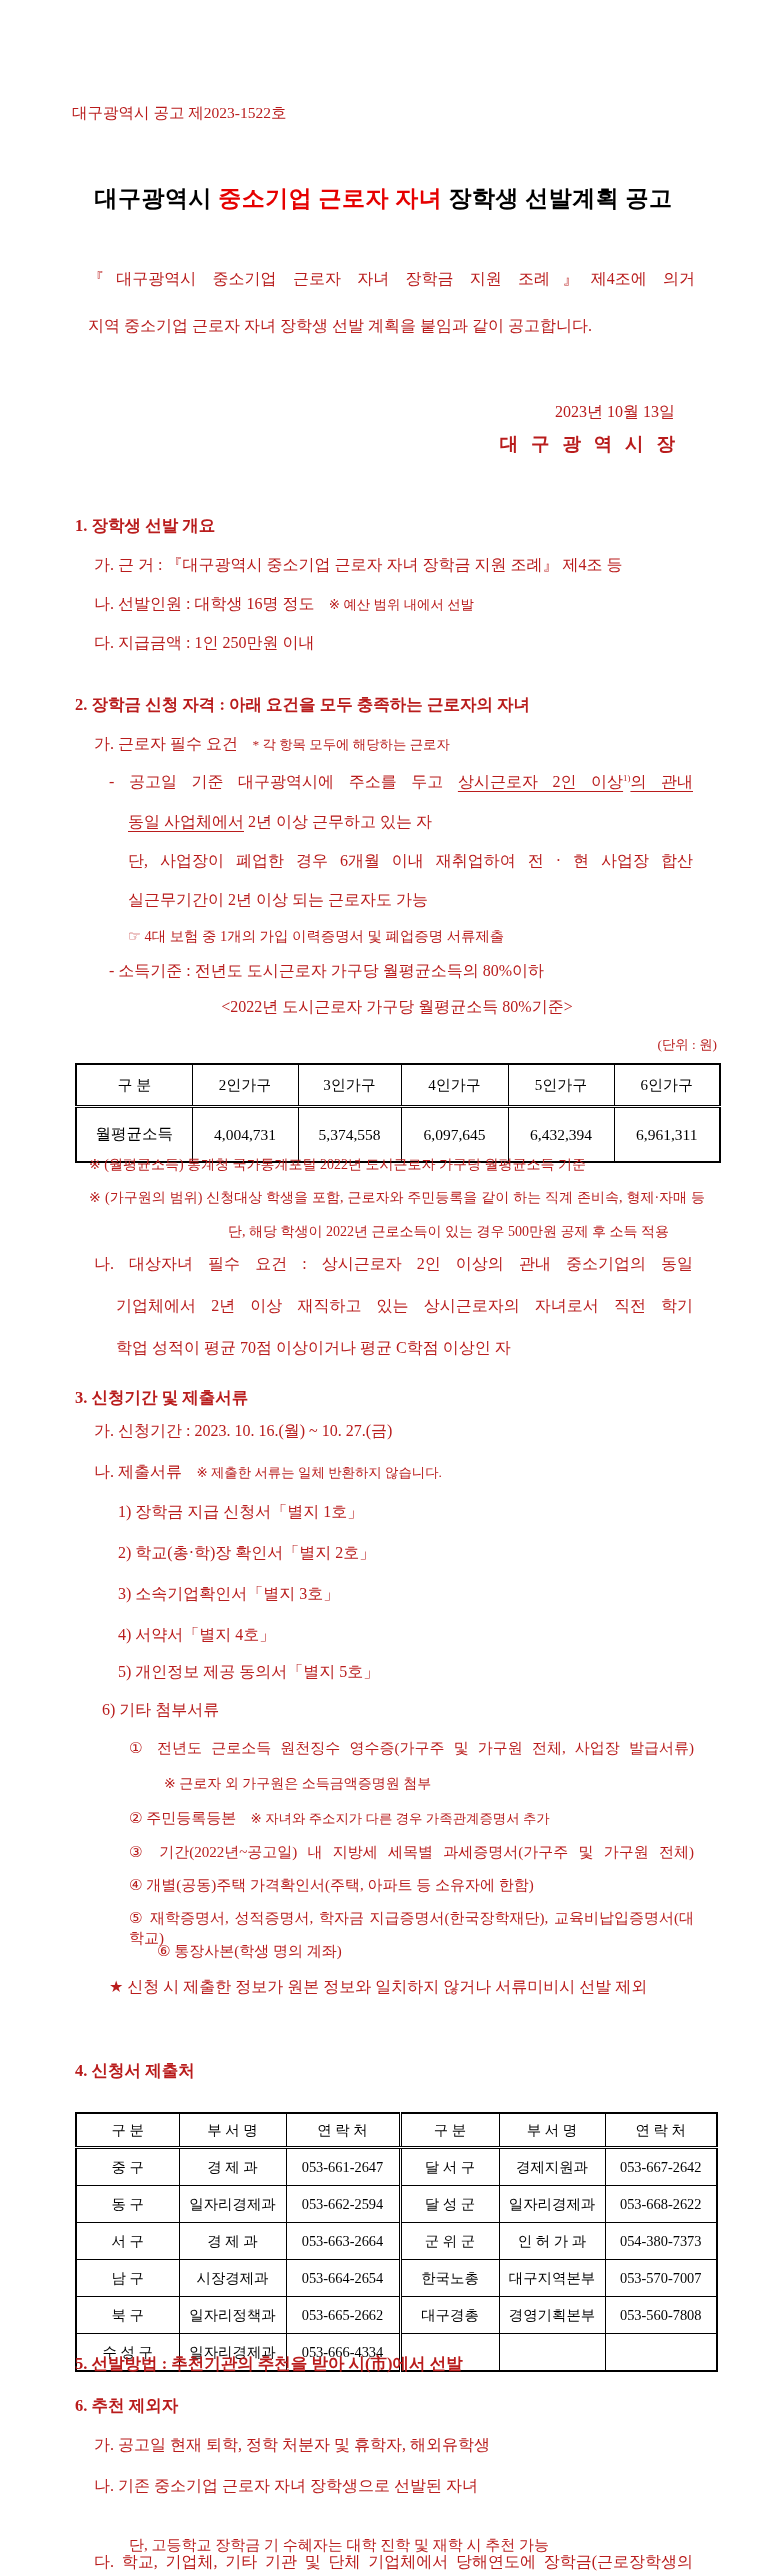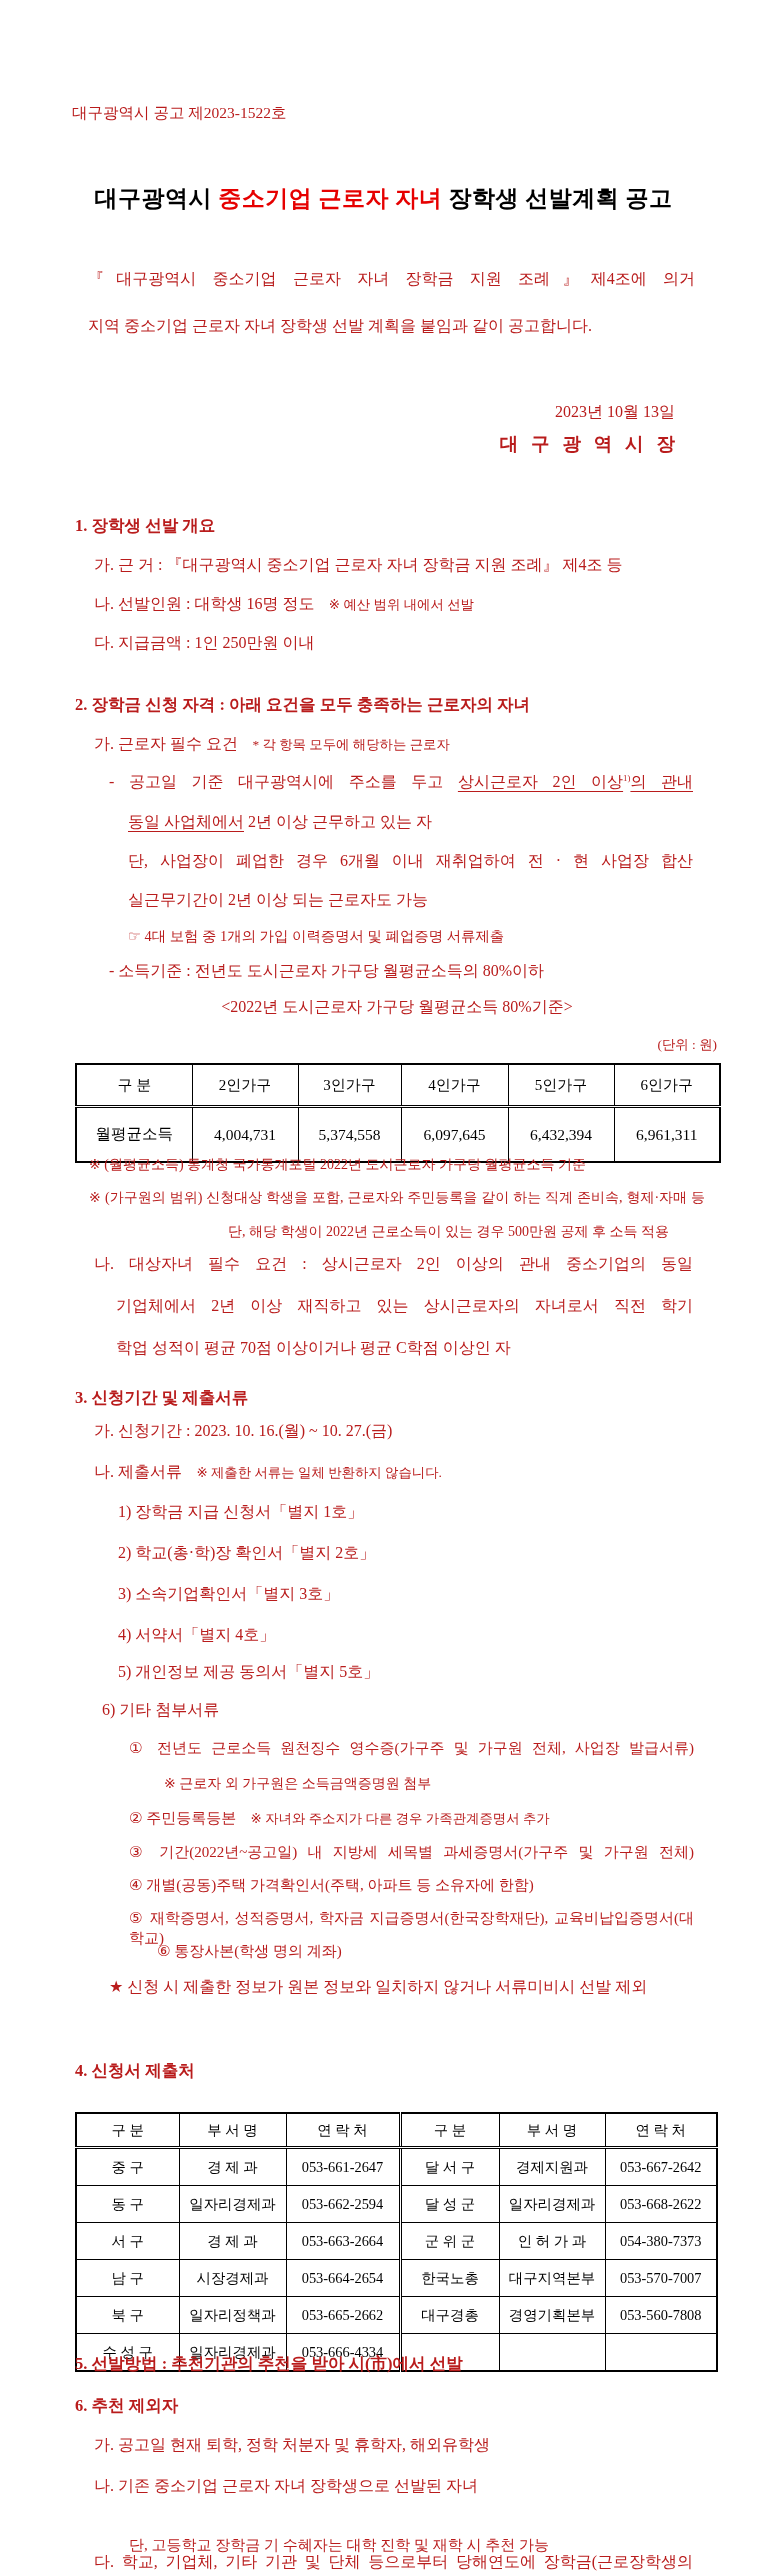--- a/index.html
+++ b/index.html
@@ -214,16 +214,16 @@
       <td></td>
     </tr>
   </tbody>
     </table>
 
   <div class="ln sec" style="top:2353px;left:75px;">5. 선발방법 : 추천기관의 추천을 받아 시(市)에서 선발</div>
   <div class="ln sec" style="top:2395px;left:75px;">6. 추천 제외자</div>
   <div class="ln" style="top:2435px;left:94px;">가. 공고일 현재 퇴학, 정학 처분자 및 휴학자, 해외유학생</div>
   <div class="ln" style="top:2476px;left:94px;">나. 기존 중소기업 근로자 자녀 장학생으로 선발된 자녀</div>
   <div class="ln fs29" style="top:2516px;left:129px;margin-top:20px;">단, 고등학교 장학금 기 수혜자는 대학 진학 및 재학 시 추천 가능</div>
-  <div class="ln just" style="top:2552px;left:94px;width:599px;">다. 학교, 기업체, 기타 기관 및 단체 등으로부터 당해연도에 장학금(근로장학생의</div>
+  <div class="ln just" style="top:2552px;left:94px;width:599px;">다. 학교, 기업체, 기타 기관 및 단체 기업체에서 당해연도에 장학금(근로장학생의</div>
 
 </div>
 
 
 </body></html>

